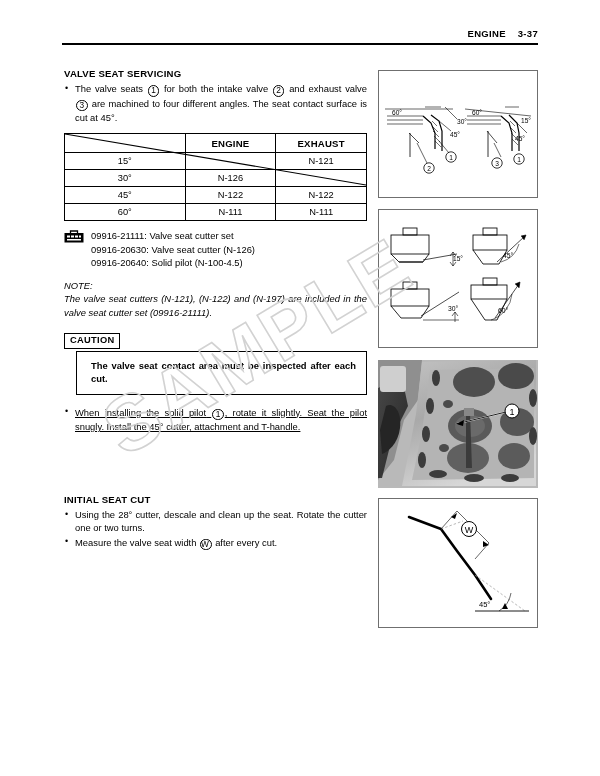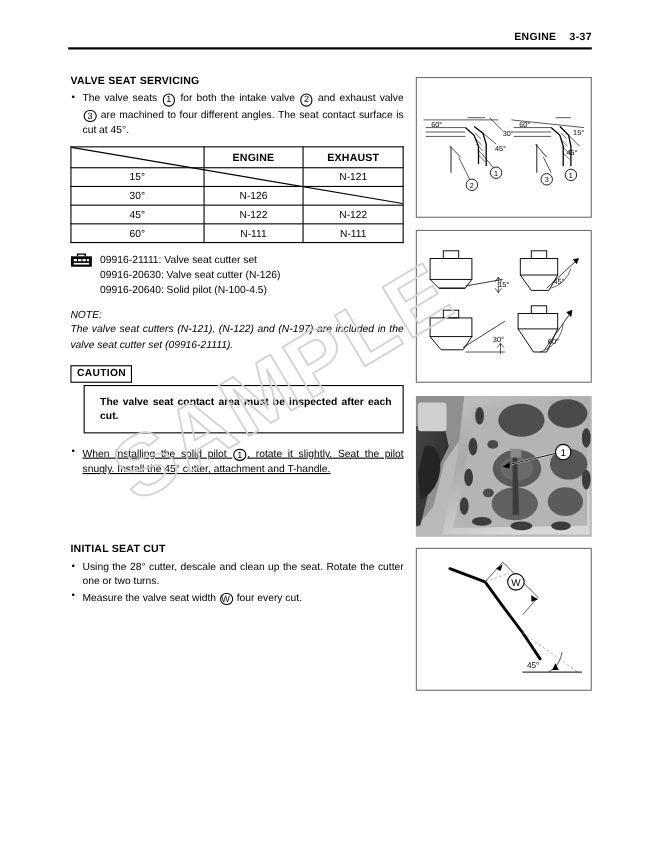--- a/index.html
+++ b/index.html
@@ -322,21 +322,21 @@
       <span class="circ">1</span><span>, rotate it slightly. Seat the pilot snugly. Install the 45° cutter, attachment and T-handle.</span>
     </div>
   </div>
 
   <div class="bottom-sec">
     <h2 class="section-title">INITIAL SEAT CUT</h2>
     <div class="bullet">Using the 28° cutter, descale and clean up the seat. Rotate the cutter one or two turns.</div>
     <div class="bullet last-line-left">
       <span>Measure the valve seat width</span>
       <span class="circ">W</span>
-      <span>four every cut.</span>
+      <span>after every cut.</span>
     </div>
   </div>
 
   <div class="fig" style="left:378px; top:70px; width:160px; height:128px;">
     <svg width="158" height="126" viewBox="0 0 158 126">
       <g stroke="#000" fill="none" stroke-width="0.8">
 
         <line x1="6" y1="38" x2="74" y2="38" stroke-width="0.6"></line>
         <line x1="8" y1="45" x2="44" y2="45" stroke-width="0.6"></line>
         <line x1="8" y1="49" x2="44" y2="49" stroke-width="0.6"></line>

